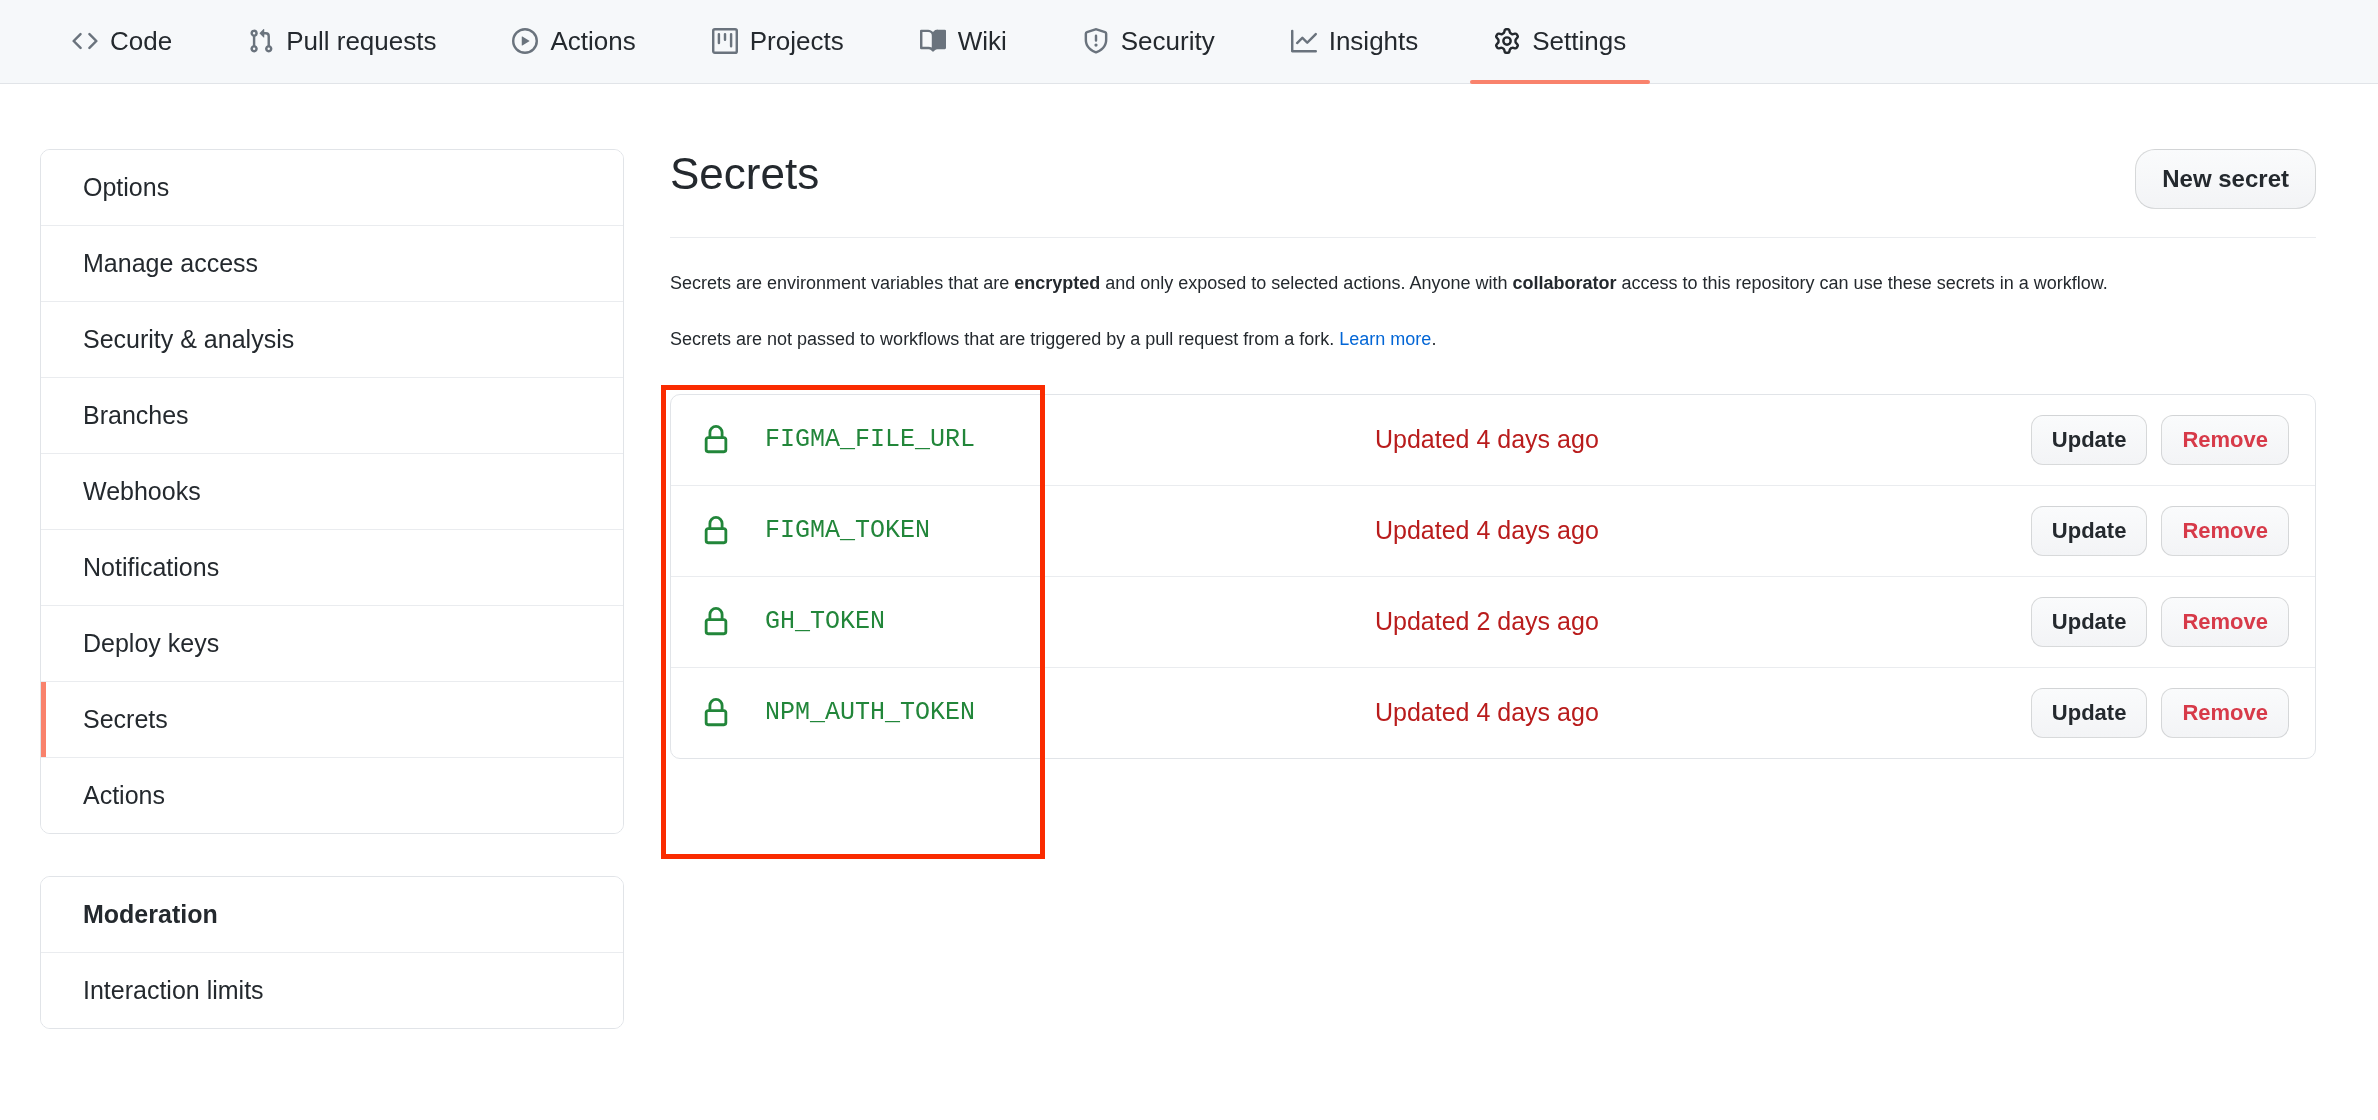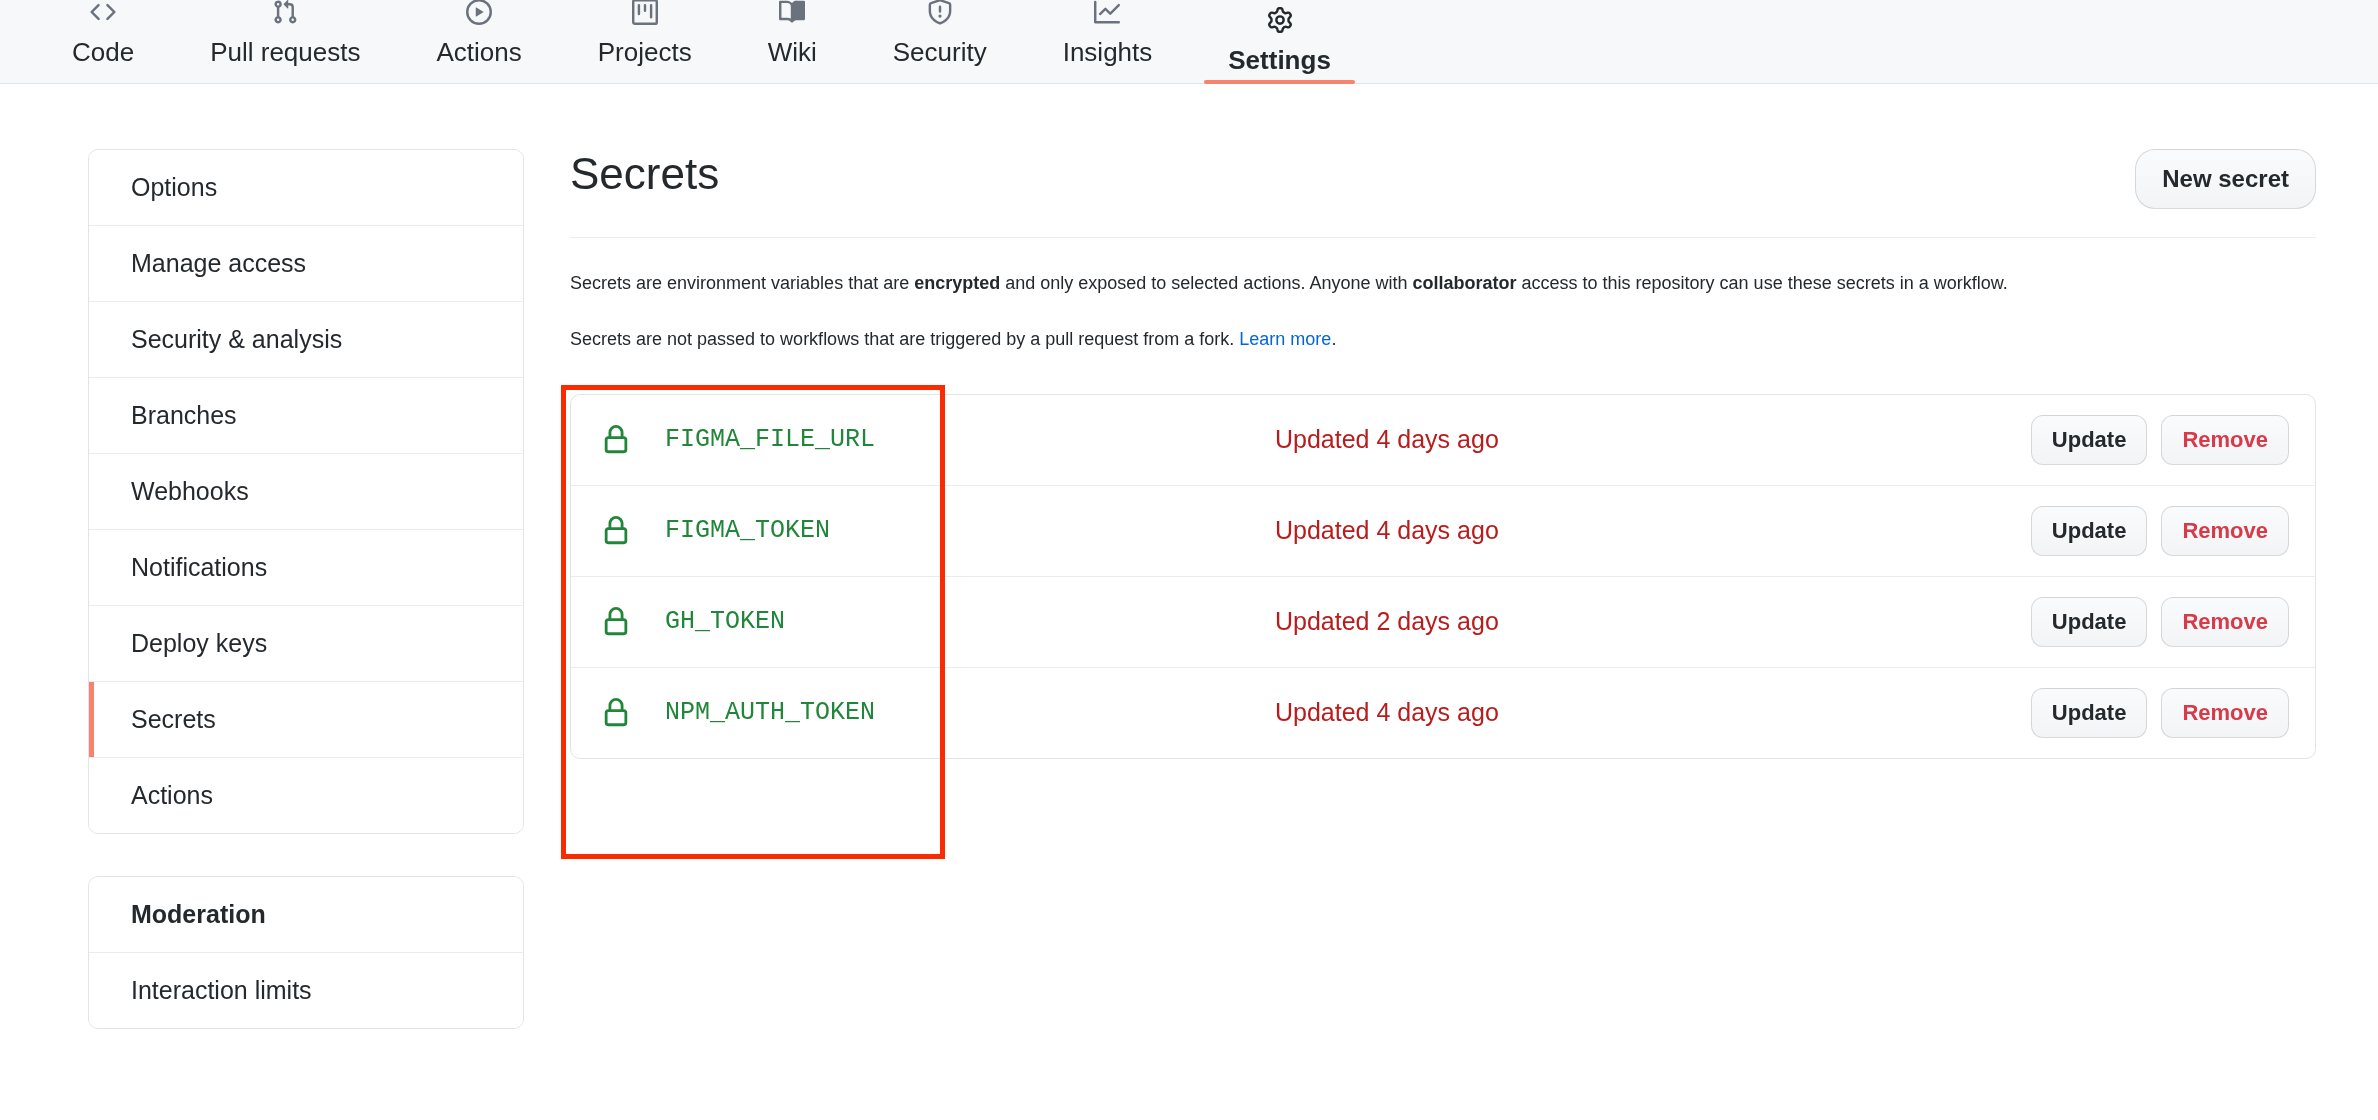--- a/index.html
+++ b/index.html
@@ -19,56 +19,55 @@
     display: flex;
     align-items: flex-end;
     padding-left: 48px;
     position: relative;
   }
   .nav-tab {
     display: flex;
     align-items: center;
     gap: 12px;
     height: 84px;
-    padding: 0 24px;
+    padding: 12px 24px;
     margin-right: 28px;
     font-size: 26px;
     color: #24292e;
     cursor: pointer;
     position: relative;
     white-space: nowrap;
-    flex-direction: column;
   }
   .nav-tab .ico {
     display: inline-flex;
     align-items: center;
     justify-content: center;
     color: #6a737d;
     flex: none;
   }
-  .nav-tab.active { font-weight: bold; justify-content: center; }
+  .nav-tab.active { font-weight: normal; justify-content: center; }
   .nav-tab.active .ico { color: #24292e; }
   .nav-tab.active::after {
     content: "";
     position: absolute;
     left: 0; right: 0; bottom: -1px;
     height: 4px;
     background: #f9826c;
     border-radius: 2px;
   }
 
   
   .page {
     display: flex;
     padding: 65px 40px 0 40px;
     gap: 46px;
   }
 
   
-  .sidebar { width: 436px; flex: none; margin-left: 48px; }
+  .sidebar { width: 584px; flex: none; }
   .menu {
     border: 1px solid #e1e4e8;
     border-radius: 10px;
     overflow: hidden;
     background: #fff;
   }
   .menu + .menu { margin-top: 42px; }
   .menu-item {
     position: relative;
     padding: 23px 0 23px 42px;

